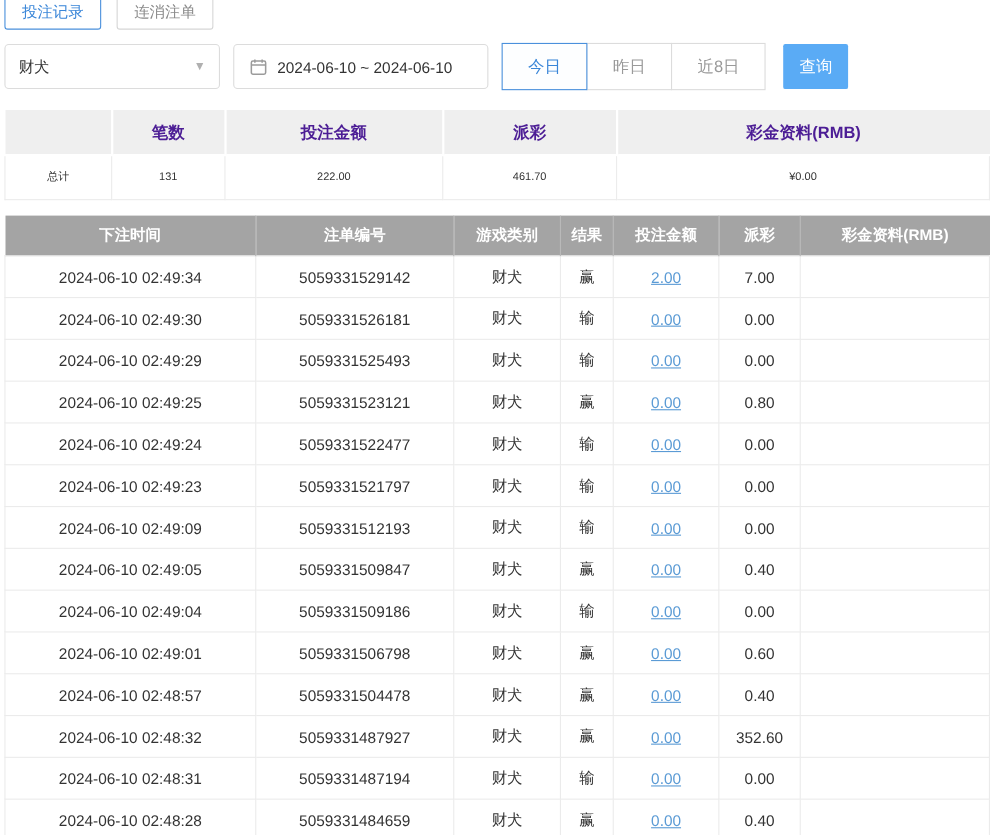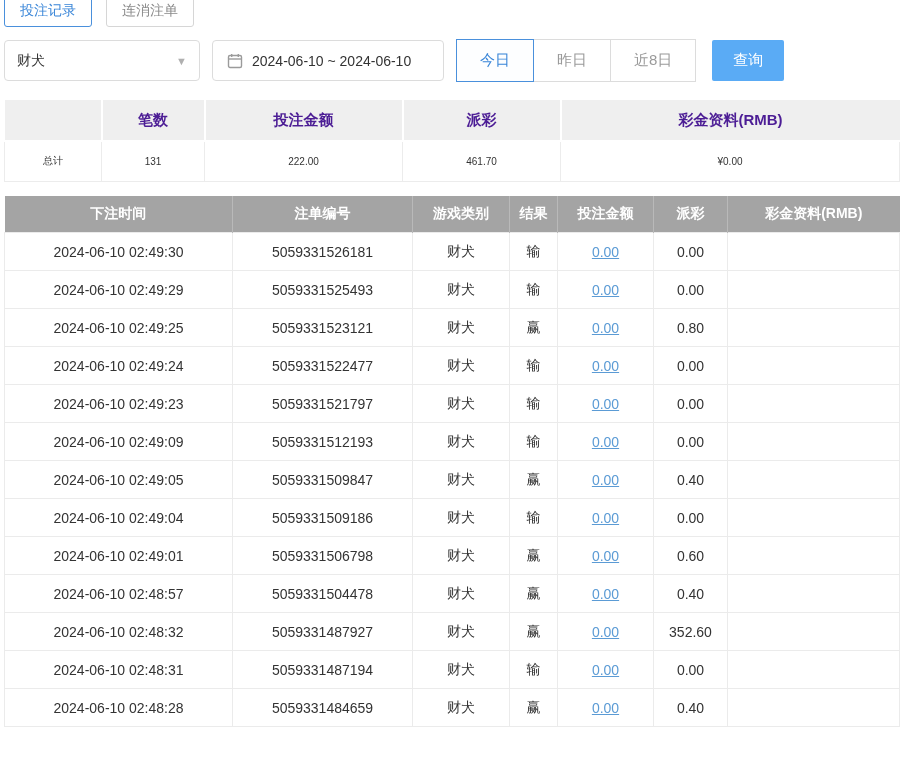--- a/index.html
+++ b/index.html
@@ -35,21 +35,21 @@
   }
   .date-input svg { display:block; }
   .btn-group { display:flex; margin-left:12px; }
   .qbtn {
     height:43px; padding:0 23px; background:#fff; border:1px solid #dcdcdc;
     color:#9a9a9a; font-size:15px; cursor:pointer; font-family:inherit;
   }
   .qbtn + .qbtn { margin-left:-1px; }
   .qbtn.active { border-color:#4a90dc; color:#3a86d8; position:relative; z-index:1; background:#fdfeff; }
   .search-btn {
-    width:72px; height:41px; margin-left:16px; border:none; border-radius:2px;
+    width:59px; height:41px; margin-left:16px; border:none; border-radius:2px;
     background:#5aabf5; color:#fff; font-size:15px; cursor:pointer; font-family:inherit;
   }
 
   
   table { border-collapse:collapse; width:896px; table-layout:fixed; }
   .summary { margin-bottom:14px; }
   .summary th {
     background:#efefef; height:41px; font-size:15px; font-weight:bold;
     color:#4c1d95; border:2px solid #fff; border-top:none;
   }
@@ -153,20 +153,29 @@
         <th>注单编号</th>
         <th>游戏类别</th>
         <th>结果</th>
         <th>投注金额</th>
         <th>派彩</th>
         <th>彩金资料(RMB)</th>
       </tr>
     </thead>
     <tbody>
         <tr>
+    <td>2024-06-10 02:49:34</td>
+    <td>5059331529142</td>
+    <td>财犬</td>
+    <td>赢</td>
+    <td><a class="bet-link">2.00</a></td>
+    <td>7.00</td>
+    <td></td>
+  </tr>
+        <tr>
     <td>2024-06-10 02:49:30</td>
     <td>5059331526181</td>
     <td>财犬</td>
     <td>输</td>
     <td><a class="bet-link">0.00</a></td>
     <td>0.00</td>
     <td></td>
   </tr>
         <tr>
     <td>2024-06-10 02:49:29</td>

